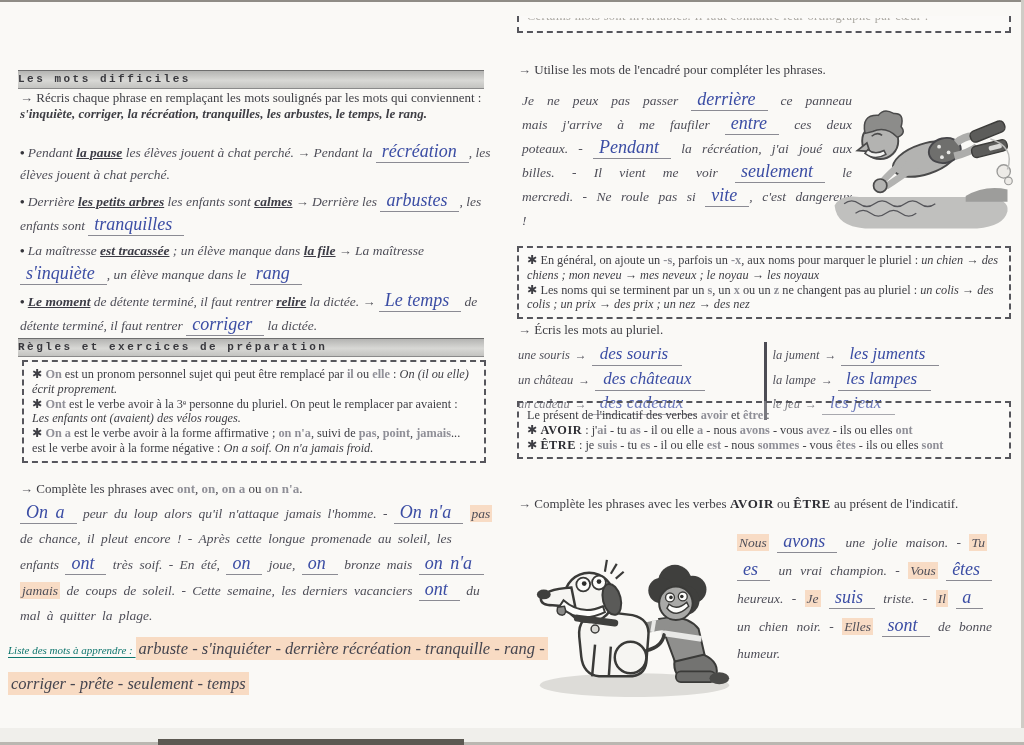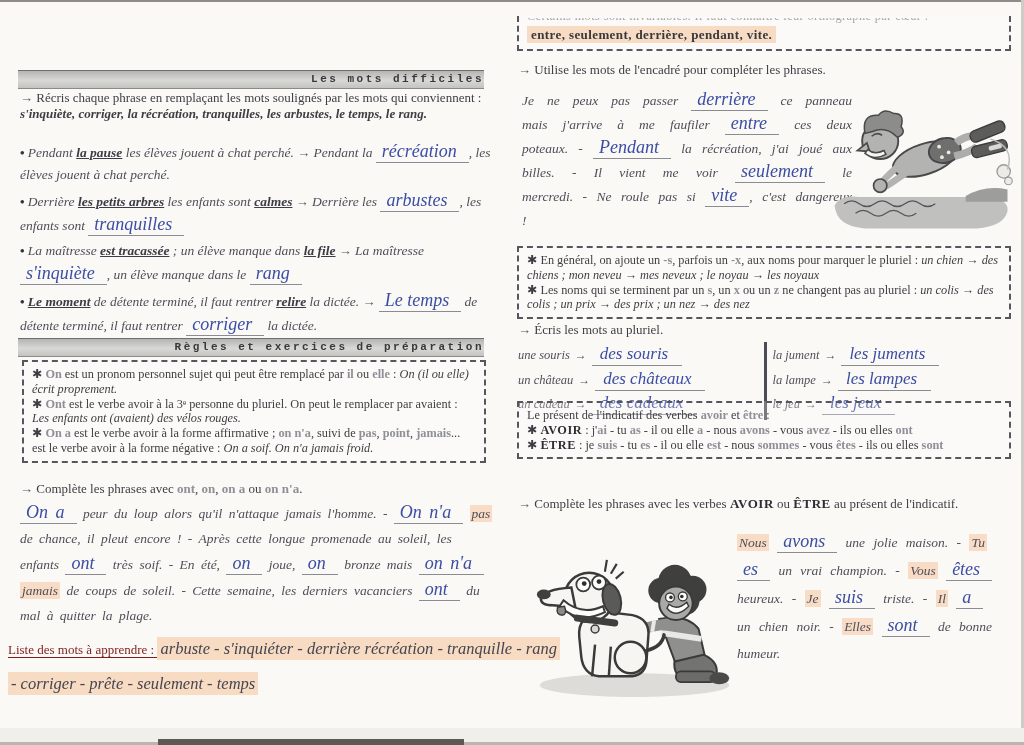--- a/index.html
+++ b/index.html
@@ -13,21 +13,21 @@
   .edge-bottom-bar{position:absolute;left:158px;bottom:0;width:306px;height:6px;background:#5c5952;}
   .edge-bottom-band{position:absolute;left:0;bottom:3px;width:1024px;height:14px;background:#f0efeb;}
 
   
   #title-box{position:absolute;left:30px;top:29px;width:448px;height:32px;border:2px solid #8f8f8f;
              display:flex;align-items:center;justify-content:center;background:#fbfaf7;}
   #title-text{font-family:"DejaVu Sans",sans-serif;font-size:19px;font-weight:bold;letter-spacing:5px;
               color:#fbfaf7;-webkit-text-stroke:1.1px #8d8d8d;text-shadow:0 0 1px #9a9a9a;white-space:nowrap;}
 
   
-  .bar{position:absolute;height:17px;line-height:17px;text-align:right;
+  .bar{position:absolute;height:17px;line-height:17px;text-align:left;
        font-family:"Liberation Mono",monospace;font-weight:bold;font-size:11px;letter-spacing:2.5px;
        color:#38383d;background:linear-gradient(180deg,#b4b4b2 0%,#d8d8d5 55%,#c3c3c0 100%);
        border-top:1px solid #6e6e6e;border-bottom:1px solid #8a8a8a;}
   #bar1{left:18px;top:70px;width:466px;}
   #bar2{left:18px;top:338px;width:466px;}
 
   
   .typln{position:absolute;margin:0;font-size:13px;line-height:16px;color:#3e3e44;}
   .t-typ{}
   .t-bi{font-weight:bold;font-style:italic;}
@@ -49,21 +49,21 @@
   .faint-clip > span{display:block;margin-top:-9px;color:#aba8a2;font-size:12.3px;letter-spacing:0.4px;}
   .t-hlbold{font-weight:bold;background:#f8dbc3;color:#38383e;padding:1px 4px;letter-spacing:0.4px;font-size:13px;}
   #rbox1 .hlline{margin-top:3px;}
 
   
   .t-script{font-style:italic;color:#4e4e58;font-size:13.5px;}
   .t-sbu{font-style:italic;color:#3c3c46;font-weight:bold;text-decoration:underline;font-size:13.5px;}
   .t-ansu{font-style:italic;color:#3b4da4;font-size:18px;border-bottom:1.5px solid #8b8b93;
           padding:0 12px 1px 6px;white-space:nowrap;}
   .t-hl{font-style:italic;color:#4e4e58;font-size:13.5px;background:#f8dcc5;padding:1px 2px;}
-  .t-labu{color:#7f1d1d;font-size:13px;text-decoration:underline;text-underline-offset:3px;}
+  .t-labu{font-style:italic;color:#0f766e;font-size:11px;text-decoration:underline;text-underline-offset:3px;}
   .t-hlw{font-style:italic;color:#45454f;font-size:16.5px;background:#f8dbc3;padding:2px 3px;
          -webkit-box-decoration-break:clone;box-decoration-break:clone;}
 
   #instr1{left:20px;top:90px;width:468px;}
   #bullets{position:absolute;left:20px;top:140px;width:472px;}
   .bullet-item{margin:0 0 3px 0;font-size:13px;line-height:22px;}
   #instr2{left:20px;top:481px;width:470px;}
   #hw1{position:absolute;left:20px;top:500px;width:474px;margin:0;line-height:24px;word-spacing:3px;}
   #wordlist{position:absolute;left:8px;top:632px;width:556px;margin:0;line-height:34px;}
 
@@ -119,23 +119,20 @@
   <p class="typln" id="instr2"><span class="seg t-arrow">→ </span><span class="seg t-typ">Complète les phrases avec </span><span class="seg t-kw">ont</span><span class="seg t-typ">, </span><span class="seg t-kw">on</span><span class="seg t-typ">, </span><span class="seg t-kw">on a</span><span class="seg t-typ"> ou </span><span class="seg t-kw">on n'a</span><span class="seg t-typ">.</span></p>
 
   <p id="hw1"><span class="seg t-ansu">On a</span><span class="seg t-script"> peur du loup alors qu'il n'attaque jamais l'homme. - </span><span class="seg t-ansu">On n'a</span><span class="seg t-script"> </span><span class="seg t-hl">pas</span><span class="seg t-script"> de chance, il pleut encore ! - Après cette longue promenade au soleil, les enfants </span><span class="seg t-ansu">ont</span><span class="seg t-script"> très soif. - En été, </span><span class="seg t-ansu">on</span><span class="seg t-script"> joue, </span><span class="seg t-ansu">on</span><span class="seg t-script"> bronze mais </span><span class="seg t-ansu">on n'a</span><span class="seg t-script"> </span><span class="seg t-hl">jamais</span><span class="seg t-script"> de coups de soleil. - Cette semaine, les derniers vacanciers </span><span class="seg t-ansu">ont</span><span class="seg t-script"> du mal à quitter la plage.</span></p>
 
   <p id="wordlist"><span class="seg t-labu">Liste des mots à apprendre : </span><span class="seg t-hlw">arbuste - s'inquiéter - derrière récréation - tranquille - rang - corriger - prête - seulement - temps</span></p>
 
   <div class="dashedbox" id="rbox1">
     <span class="faint-clip">
       <span>Certains mots sont invariables. Il faut connaître leur orthographe par cœur :</span>
     </span>
-    <p class="boxln hlline">
-      <span class="t-hlbold">entre, seulement, derrière, pendant, vite.</span>
-    </p>
   </div>
 
   <p class="typln" id="rinstr1"><span class="seg t-arrow">→ </span><span class="seg t-typ">Utilise les mots de l'encadré pour compléter les phrases.</span></p>
 
   <p id="rhw1"><span class="seg t-script">Je ne peux pas passer </span><span class="seg t-ansu">derrière</span><span class="seg t-script"> ce panneau mais j'arrive à me faufiler </span><span class="seg t-ansu">entre</span><span class="seg t-script"> ces deux poteaux. - </span><span class="seg t-ansu">Pendant</span><span class="seg t-script"> la récréation, j'ai joué aux billes. - Il vient me voir </span><span class="seg t-ansu">seulement</span><span class="seg t-script"> le mercredi. - Ne roule pas si </span><span class="seg t-ansu">vite</span><span class="seg t-script">, c'est dangereux !</span></p>
 
   <svg class="illus" id="swimmer" viewBox="0 0 200 160" xmlns="http://www.w3.org/2000/svg">
     <path d="M8,128 Q14,116 34,119 L168,119 Q192,121 190,134 Q186,150 158,152 L40,152 Q10,150 8,128 Z" fill="#c0c0be"></path>
     <path d="M146,118 Q166,106 190,111 L190,124 L146,124 Z" fill="#9d9d9b"></path>
     <path d="M18,126 q8,-6 16,0 q8,6 16,0 q8,-6 16,0 q8,6 16,0 q8,-6 16,0 q8,6 16,0" stroke="#55555a" stroke-width="1.4" fill="none"></path>

